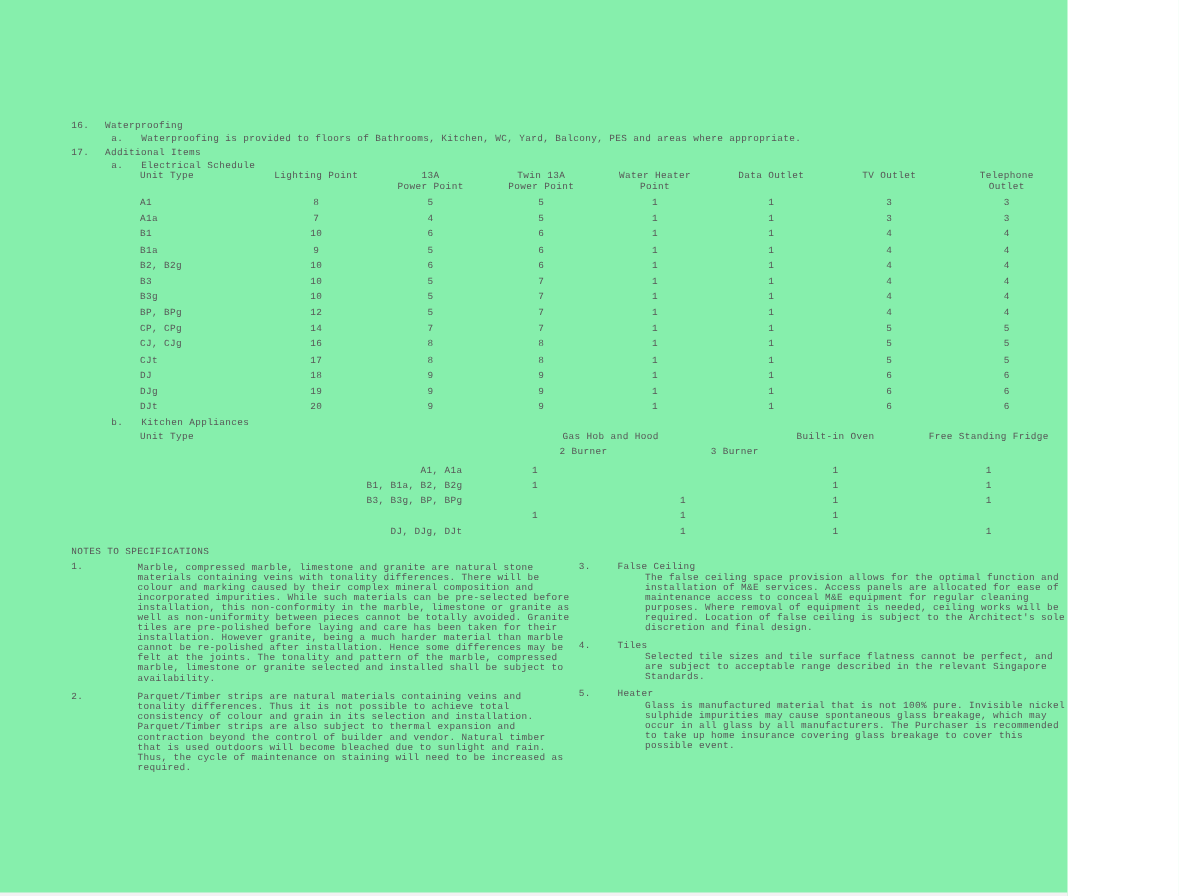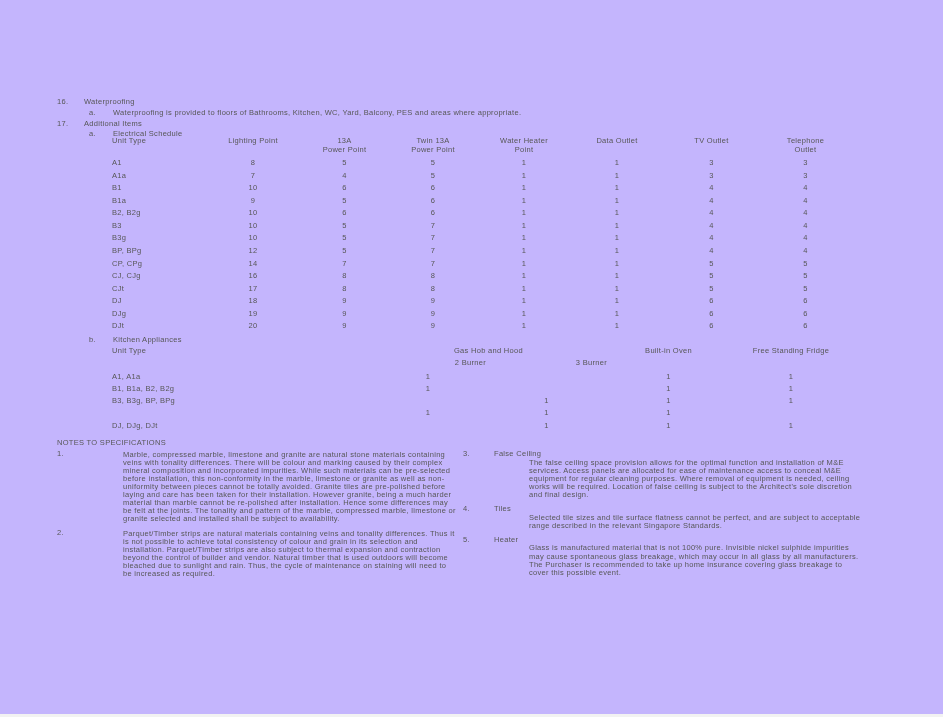--- a/index.html
+++ b/index.html
@@ -1,18 +1,18 @@
 <!DOCTYPE html>
 <html><head>
 <meta charset="utf-8">
 <style>
   html,body { margin:0; padding:0; background:#ffffff; }
   .page {
-    position:relative; width:943px; height:717px; background:#c4b5fd;
-    font-family:Liberation Sans, sans-serif; color:#575757;
+    position:relative; width:854px; height:717px; background:#86efac;
+    font-family:Liberation Mono, monospace; color:#575757;
     font-size:7.5px; letter-spacing:0.3px; overflow:hidden;
   }
   .doc-line { position:absolute; left:0; width:943px; white-space:nowrap; height:10px; }
   .doc-line span { position:absolute; top:0; }
   .x57  { left:57px; }
   .x84  { left:84px; }
   .x89  { left:89px; }
   .x113 { left:113px; }
 
   
@@ -30,32 +30,32 @@
   .kgrid  { display:grid; grid-template-columns:258px 116px 121px 123px 122px; }
   .khead1 { line-height:9px; }
   .khead1 .kc { text-align:center; }
   .khead1 .kc.left { text-align:left; }
   .khead1 .gashob { grid-column:2 / span 2; }
   .khead2 { display:grid; grid-template-columns:258px 116px 121px 123px 122px; margin-top:3px; line-height:9px; }
   .khead2 .kc { text-align:right; }
   .krows { margin-top:3.5px; }
   .krow  { display:grid; grid-template-columns:258px 116px 121px 123px 122px; height:12.3px; line-height:12.3px; }
   .krow .kcell { text-align:center; }
-  .krow .unit  { text-align:left; }
+  .krow .unit  { text-align:right; }
 
   
   .notes-title { position:absolute; left:57px; top:438px; }
   .note-col { position:absolute; top:450px; }
   .note-col-left  { left:57px;  width:400px; }
   .note-col-right { left:463px; width:398px; }
   .note { display:flex; margin-bottom:6px; }
   .note-num { width:31px; flex:none; line-height:8.1px; }
   .note-content { flex:1; }
   .note-title { line-height:8.1px; }
-  .note-body { margin-left:35px; line-height:8.1px; margin-top:0.5px; }
+  .note-body { margin-left:22px; line-height:8.1px; margin-top:0.5px; }
 
   .bottom-strip { position:absolute; left:0; bottom:0; width:943px; height:3px; background:#f2f2f2; }
 </style>
 </head>
 <body>
 
 <div class="page">
 
   <div class="doc-line" style="top:97px">
     <span class="x57">16.</span>

